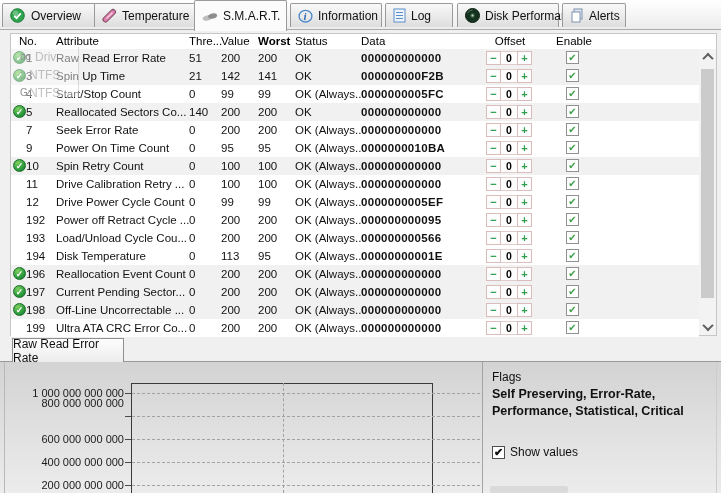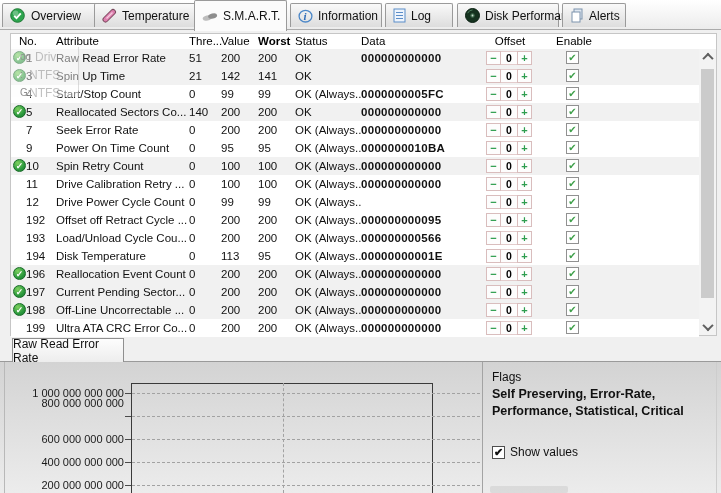--- a/index.html
+++ b/index.html
@@ -196,20 +196,21 @@
   <div class="row hl">
     <span class="cell c-ico" style="visibility: visible;">
           <span class="okball">✓</span>
         </span>
     <span class="cell c-no">3</span>
     <span class="cell c-attr">Spin Up Time</span>
     <span class="cell c-thr">21</span>
     <span class="cell c-val">142</span>
     <span class="cell c-wor">141</span>
     <span class="cell c-sta">OK</span>
+    <span class="cell c-dat">000000000F2B</span>
     <span class="cell c-off">
       <button class="ob">−</button>
       <span class="ov">0</span>
       <button class="ob">+</button>
     </span>
     <span class="cell c-enb">
       <span class="cb green">✔</span>
     </span>
   </div>
 
@@ -332,34 +333,35 @@
   </div>
 
   <div class="row">
 
     <span class="cell c-no">12</span>
     <span class="cell c-attr">Drive Power Cycle Count</span>
     <span class="cell c-thr">0</span>
     <span class="cell c-val">99</span>
     <span class="cell c-wor">99</span>
     <span class="cell c-sta">OK (Always...</span>
+    <span class="cell c-dat">0000000005EF</span>
     <span class="cell c-off">
       <button class="ob">−</button>
       <span class="ov">0</span>
       <button class="ob">+</button>
     </span>
     <span class="cell c-enb">
       <span class="cb green">✔</span>
     </span>
   </div>
 
   <div class="row">
 
     <span class="cell c-no">192</span>
-    <span class="cell c-attr">Offset off Retract Cycle ...</span>
+    <span class="cell c-attr">Power off Retract Cycle ...</span>
     <span class="cell c-thr">0</span>
     <span class="cell c-val">200</span>
     <span class="cell c-wor">200</span>
     <span class="cell c-sta">OK (Always...</span>
     <span class="cell c-dat">000000000095</span>
     <span class="cell c-off">
       <button class="ob">−</button>
       <span class="ov">0</span>
       <button class="ob">+</button>
     </span>

